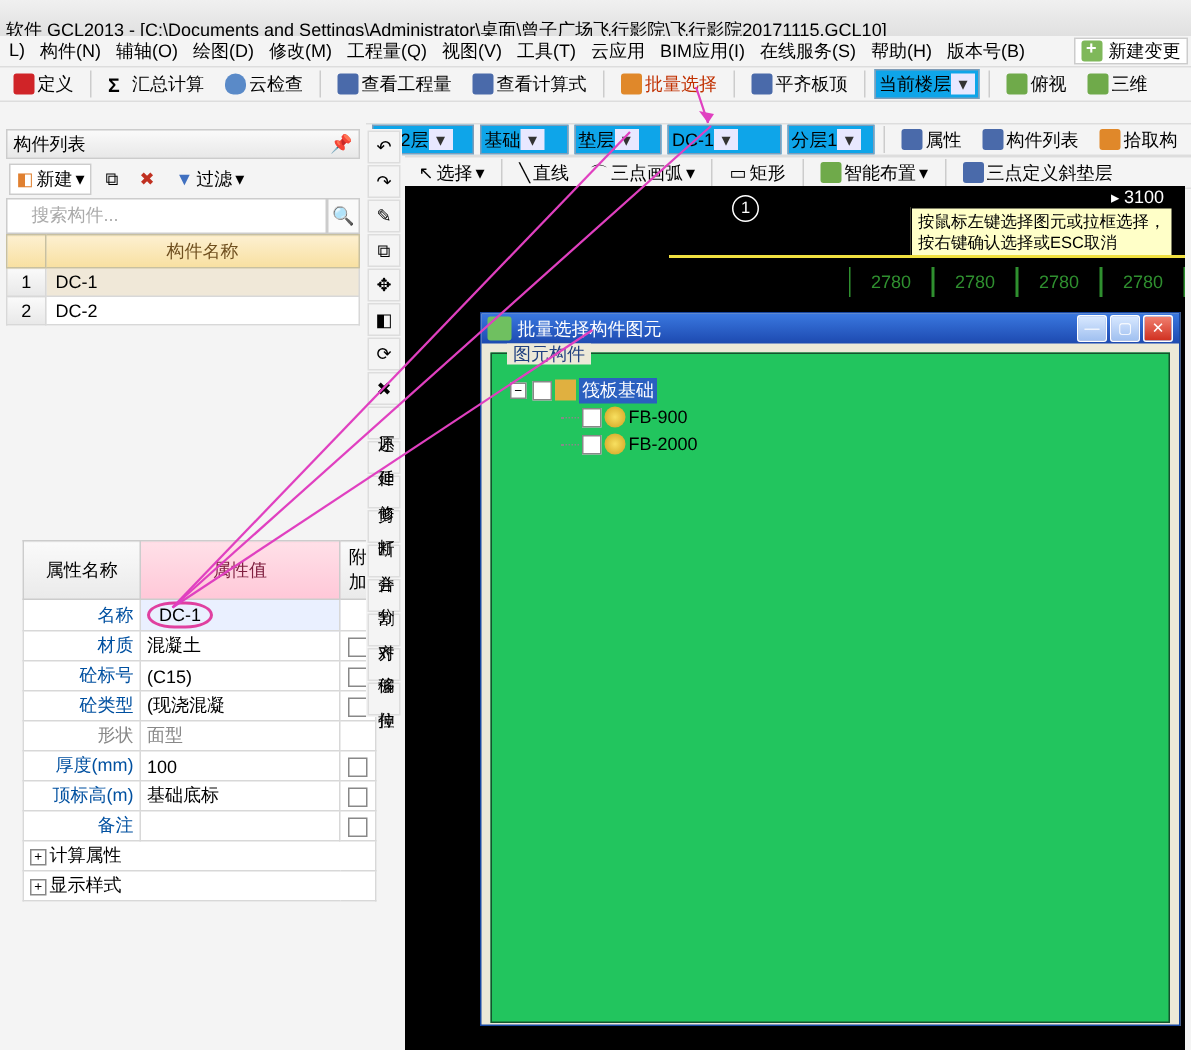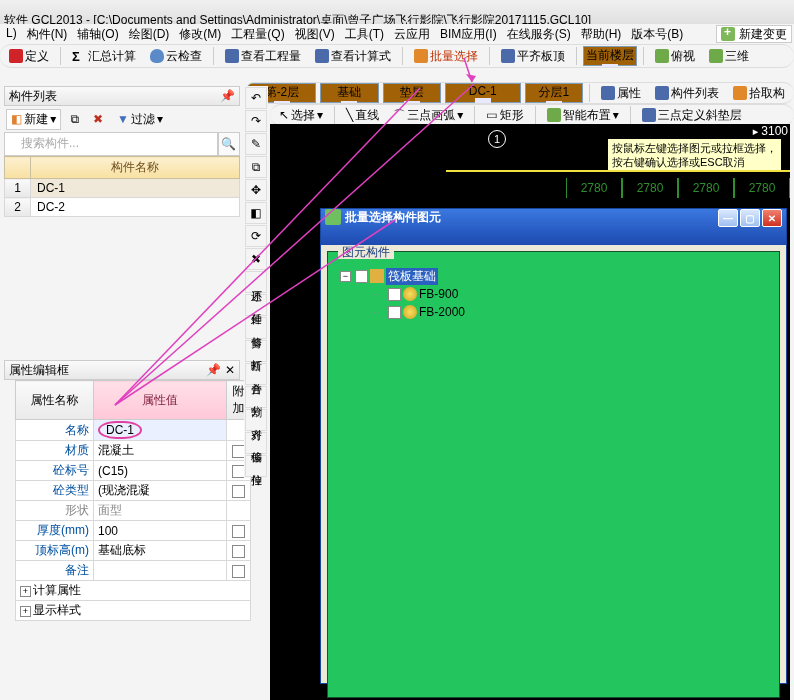--- a/index.html
+++ b/index.html
@@ -5,32 +5,32 @@
 * { box-sizing: border-box; margin: 0; padding: 0; font-family: "SimSun", "Microsoft YaHei", sans-serif; font-size: 12px; }
 body { width: 794px; height: 700px; overflow: hidden; background: #f4f4f4; position: relative; }
 
 .title-bar { height: 18px; background: linear-gradient(#f0f0f0, #e0e0e0); padding: 12px 4px; color: #000; white-space: nowrap; overflow: hidden; }
 .menu-bar { height: 20px; background: #f4f4f4; padding: 1px 2px; display: flex; gap: 2px; }
 .menu-item { padding: 1px 4px; cursor: pointer; white-space: nowrap; }
 .menu-new { display: flex; align-items: center; gap: 4px; background: #fff; border: 1px solid #ccc; padding: 0 4px; }
 .menu-new .icon { width: 14px; height: 14px; background: #7fb85a; border-radius: 2px; position: relative; }
 .menu-new .icon::before { content: "+"; color: #fff; position: absolute; top: -2px; left: 3px; font-weight: bold; }
 
-.toolbar-row { height: 24px; background: #f4f4f4; border-top: 1px solid #ddd; border-bottom: 1px solid #ddd; display: flex; align-items: center; gap: 4px; padding: 0 4px; white-space: nowrap; overflow: hidden; border-radius: 12px; }
+.toolbar-row { height: 24px; background: #f4f4f4; border-top: 1px solid #ddd; border-bottom: 1px solid #ddd; display: flex; align-items: center; gap: 4px; padding: 0 4px; white-space: nowrap; overflow: hidden; }
 .tb-btn { display: inline-flex; align-items: center; gap: 2px; padding: 1px 4px; cursor: pointer; border: 1px solid transparent; }
 .tb-sep { width: 1px; height: 18px; background: #ccc; margin: 0 2px; }
 .tb-icon { width: 14px; height: 14px; display: inline-block; }
 .i-red { background: #d02428; border-radius: 2px; }
 .i-blue { background: #4a6aaa; border-radius: 2px; }
 .i-green { background: #6faa4a; border-radius: 2px; }
 .i-orange { background: #e0882a; border-radius: 2px; }
 .i-sigma::before { content: "Σ"; color: #000; font-weight: bold; font-size: 13px; }
 .i-cloud { background: #5a8ac8; border-radius: 50% 50% 40% 40%; }
 
-.combo { height: 20px; border: 1px solid #7f9db9; background: #a16207; padding: 0 2px; display: inline-flex; align-items: center; flex-direction: column; }
+.combo { height: 20px; border: 1px solid #7f9db9; background: #0ea5e9; padding: 0 2px; display: inline-flex; align-items: center; }
 .combo .arr { width: 16px; text-align: center; background: #e8e8ff; color: #333; }
 
 .left-panel { position: absolute; top: 86px; left: 4px; width: 236px; height: 610px; background: #f4f4f4; }
 .panel-header { height: 20px; background: linear-gradient(#fafafa, #e8e8e8); border: 1px solid #ccc; display: flex; align-items: center; justify-content: space-between; padding: 0 4px; }
 .panel-toolbar { height: 26px; display: flex; align-items: center; gap: 4px; padding: 2px; }
 .new-btn { display: flex; align-items: center; gap: 2px; border: 1px solid #ccc; background: #fff; padding: 1px 4px; cursor: pointer; }
 .search-row { display: flex; height: 24px; }
 .search-input { flex: 1; border: 1px solid #ccc; padding: 2px 16px; background: #fff; color: #aaa; }
 .search-btn { width: 22px; border: 1px solid #ccc; background: #fafafa; display: flex; align-items: center; justify-content: center; cursor: pointer; }
 
@@ -57,42 +57,42 @@
 .side-tools { position: absolute; top: 86px; left: 244px; width: 24px; background: #f4f4f4; }
 .side-tools .vbtn { width: 22px; min-height: 22px; border: 1px solid #ddd; margin: 1px; display: flex; align-items: center; justify-content: center; cursor: pointer; flex-direction: column; font-size: 11px; padding: 2px 0; }
 .side-tools .vbtn.txt { writing-mode: vertical-rl; height: auto; padding: 4px 0; }
 
 .canvas { position: absolute; top: 124px; left: 270px; width: 520px; height: 576px; background: #000; }
 .dim-seg { position: absolute; top: 54px; height: 20px; border-left: 1px solid #2f8f2f; border-right: 1px solid #2f8f2f; display: flex; align-items: center; justify-content: center; color: #2f8f2f; }
 .tip-box { position: absolute; top: 14px; right: 8px; background: #ffffc8; border: 1px solid #000; padding: 2px 4px; font-size: 11px; line-height: 14px; }
 .marker { position: absolute; width: 18px; height: 18px; border: 1px solid #fff; border-radius: 50%; color: #fff; display: flex; align-items: center; justify-content: center; font-size: 11px; }
 
 .dlg { position: absolute; top: 208px; left: 320px; width: 467px; height: 476px; background: #ece9d8; border: 1px solid #1746a0; }
-.dlg-title { height: 36px; background: linear-gradient(#3a78e0, #1d4ab0); display: flex; padding: 0 4px; color: #fff; font-weight: bold; }
+.dlg-title { height: 20px; background: linear-gradient(#3a78e0, #1d4ab0); display: flex; align-items: center; padding: 0 4px; color: #fff; }
 .dlg-title .t-icon { width: 16px; height: 16px; background: #6fc060; border-radius: 2px; margin-right: 4px; }
 .dlg-btns { margin-left: auto; display: flex; gap: 2px; }
 .dlg-wbtn { width: 20px; height: 18px; background: linear-gradient(#d8e8ff, #a0c0f0); border: 1px solid #fff; border-radius: 2px; display: flex; align-items: center; justify-content: center; font-size: 10px; cursor: pointer; }
 .dlg-wbtn.close { background: linear-gradient(#f08070, #d03020); color: #fff; }
 .dlg-body { padding: 6px; }
 .dlg-group { border: 1px solid #14532d; padding: 6px; background: #22c55e; height: 447px; }
 .dlg-group-label { position: relative; top: -14px; left: 4px; background: #ece9d8; padding: 0 4px; color: #204080; }
 .tree { margin-top: -8px; }
 .tree-row { display: flex; align-items: center; height: 18px; gap: 2px; margin-left: 6px; }
 .tree-row.sel span.lbl { background: #2a60c0; color: #fff; padding: 0 2px; }
 .tree-row .conn { width: 12px; border-top: 1px dotted #888; }
 .tree-row.child { margin-left: 40px; }
 .tree-ico { width: 14px; height: 14px; }
 .tree-ico.fold { background: #e0b040; }
 .tree-ico.leaf { background: radial-gradient(#f8e060, #d0a020); border-radius: 50%; }
 
 svg.annot { position: absolute; top: 0; left: 0; pointer-events: none; }
 
 .row3 { position: absolute; top: 82px; left: 244px; right: 0; height: 22px; }
 .row4 { position: absolute; top: 104px; left: 270px; right: 0; height: 22px; }
-.scale { position: absolute; top: 0; right: 2px; color: #fff; background: #000; font-size: 11px; }
+.scale { position: absolute; top: 0; right: 14px; color: #fff; background: #000; font-size: 11px; }
 </style>
 </head>
 <body>
 
 <div class="title-bar">软件 GCL2013 - [C:\Documents and Settings\Administrator\桌面\曾子广场飞行影院\飞行影院20171115.GCL10]</div>
 
 <div class="menu-bar">
   <span class="menu-item">L)</span>
   <span class="menu-item">构件(N)</span>
   <span class="menu-item">辅轴(O)</span>
@@ -273,24 +273,20 @@
         </tr>
     <tr>
           <td class="rownum">2</td>
           <td>DC-2</td>
         </tr>
   </tbody>
     </table>
 </div>
 
 <div class="prop-panel">
-  <div class="panel-header">
-    <span>属性编辑框</span>
-    <span><span>📌</span> <span>✕</span></span>
-  </div>
   <table class="prop-table">
     <tbody>
         <tr>
       <th>属性名称</th>
       <th class="hot">属性值</th>
       <th>附加</th>
     </tr>
     <tr>
           <td class="pname">名称</td>
           <td class="prop-val-sel"><span class="circled">DC-1</span></td>

